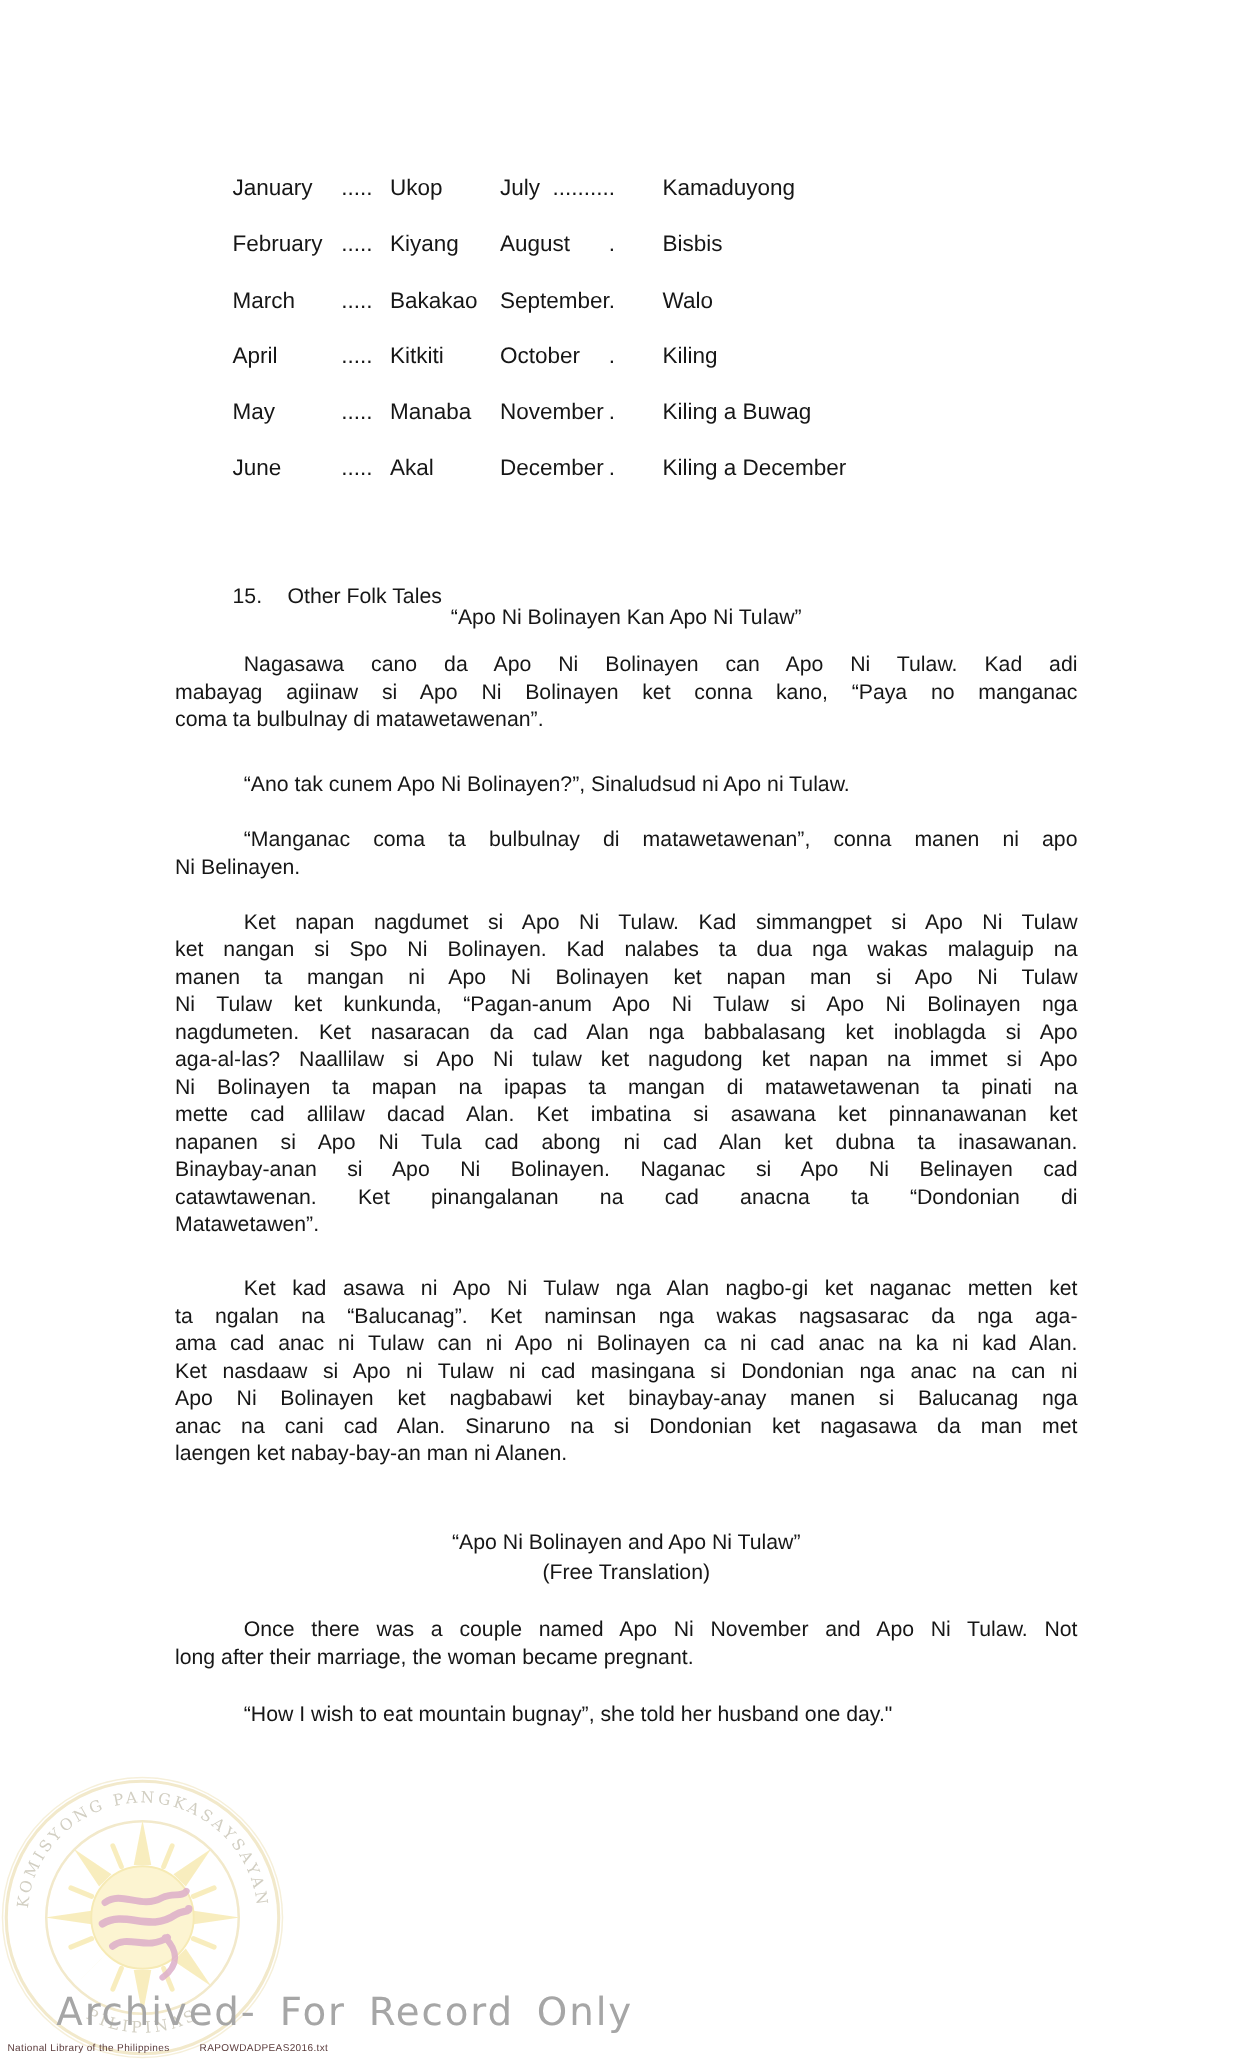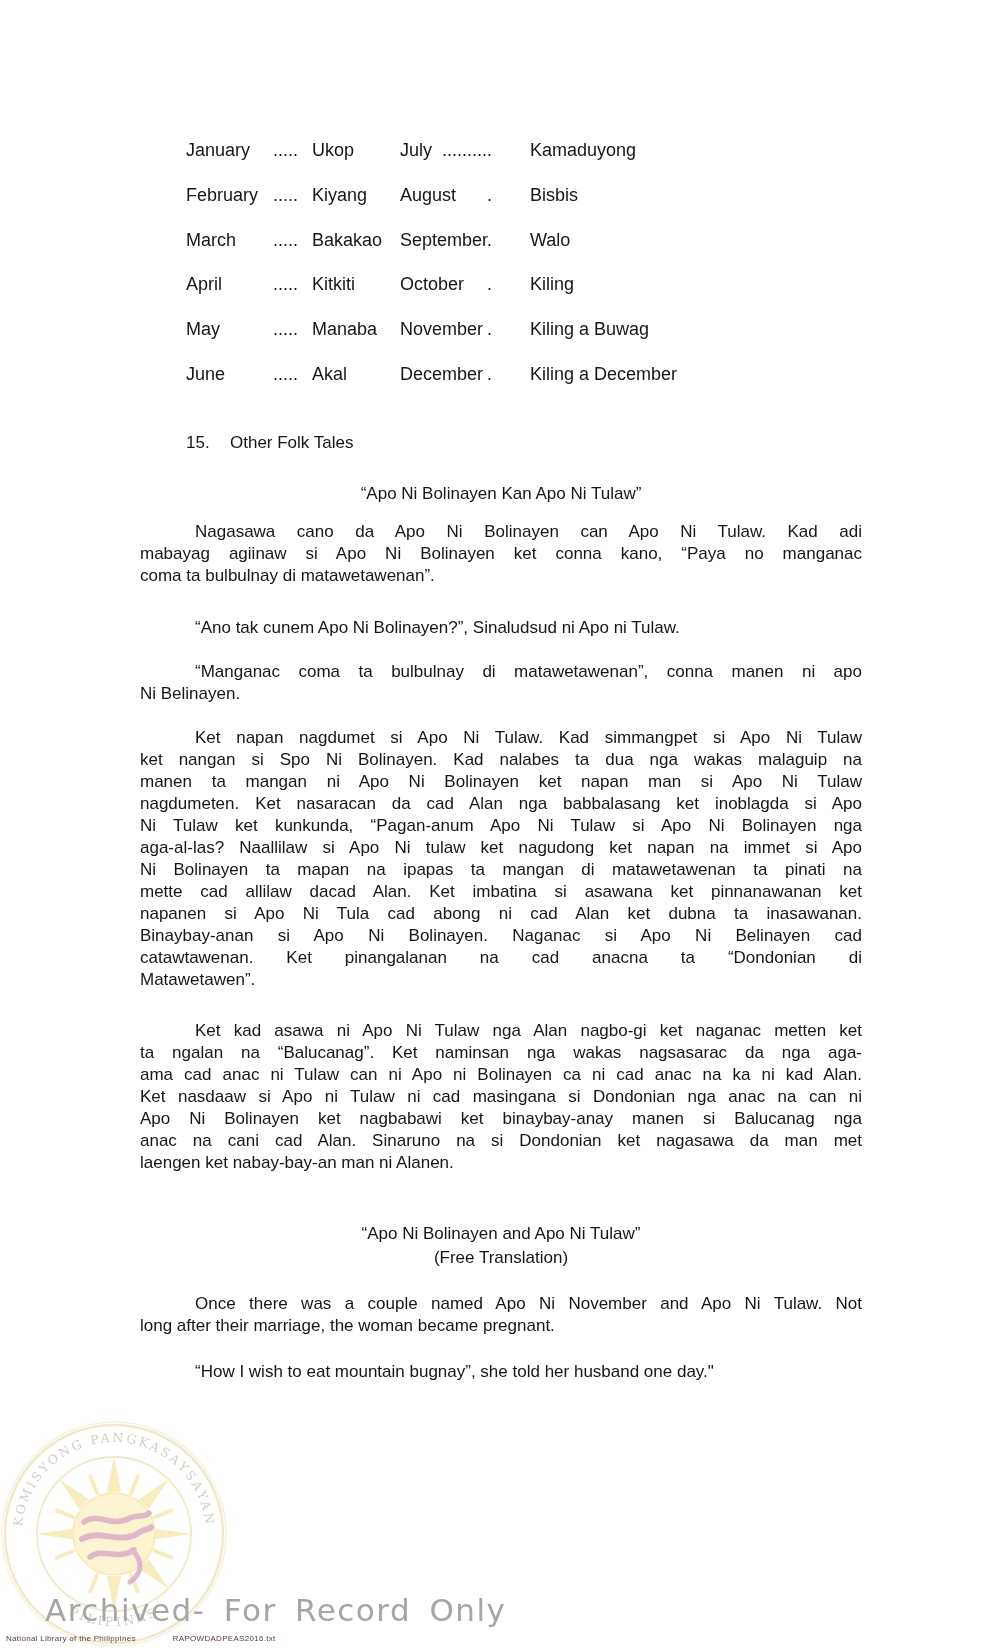--- a/index.html
+++ b/index.html
@@ -8,35 +8,35 @@
     font-family:"Liberation Sans",sans-serif;color:#161616;overflow:hidden;
   }
   
   .months-table{position:absolute;left:186px;top:140px;font-size:18px;}
   .month-row{display:grid;grid-template-columns:87px 39px 88px 42px 88px 240px;height:44.8px;align-items:start;}
   .month-row span{white-space:nowrap;}
   .month-row .d2{padding-left:45px;}
   .months-table > div:first-of-type .d2{padding-left:0;}
   
   .section-heading{position:absolute;left:186px;top:433px;font-size:17px;}
-  .section-number{display:inline-block;width:44px;}
+  .section-number{display:inline-block;width:44px;margin-top:34px;}
   .story-title{position:absolute;left:140px;width:722px;text-align:center;font-size:17px;line-height:24px;}
   
   .para{position:absolute;left:140px;width:722px;font-size:17px;line-height:22px;}
   .para div{text-align:justify;text-align-last:justify;white-space:normal;}
   .para div:last-of-type{text-align-last:left;}
   .para div:first-of-type{text-indent:55px;}
   
   .seal{position:absolute;left:0px;top:1420px;}
   .archived{
     position:absolute;left:45px;top:1592px;font-size:31px;color:#a6a6a6;
     font-family:"DejaVu Sans",sans-serif;letter-spacing:1.5px;word-spacing:7px;white-space:nowrap;
   }
   .footer-line{position:absolute;left:6px;top:1634px;font-size:8px;color:#5a3b3b;letter-spacing:.3px;white-space:nowrap;}
-  .footer-file{margin-left:37px;}
+  .footer-file{margin-left:24px;}
 </style>
 </head>
 <body>
 
 <div class="page">
 
   <svg class="seal" width="232" height="230" viewBox="0 0 232 230" aria-hidden="true">
     <defs>
       <path id="arcTop" d="M 22,114 A 92,92 0 0 1 206,114" fill="none"></path>
       <path id="arcBottom" d="M 38,166 A 92,92 0 0 0 190,166" fill="none"></path>
@@ -160,22 +160,22 @@
   <div class="para" style="top:661px;">
 
   <div>“Manganac coma ta bulbulnay di matawetawenan”, conna manen ni apo</div>
       <div>Ni Belinayen.</div>
     </div>
   <div class="para" style="top:727px;">
 
   <div>Ket napan nagdumet si Apo Ni Tulaw.  Kad simmangpet si Apo Ni Tulaw</div>
       <div>ket nangan si Spo Ni Bolinayen.  Kad nalabes ta dua nga wakas malaguip na</div>
       <div>manen ta mangan ni Apo Ni Bolinayen ket napan man si Apo Ni Tulaw</div>
+      <div>Ni Tulaw ket kunkunda, “Pagan-anum Apo Ni Tulaw si Apo Ni Bolinayen nga</div>
       <div>nagdumeten.  Ket nasaracan da cad Alan nga babbalasang ket inoblagda si Apo</div>
-      <div>Ni Tulaw ket kunkunda, “Pagan-anum Apo Ni Tulaw si Apo Ni Bolinayen nga</div>
       <div>aga-al-las?  Naallilaw si Apo Ni tulaw ket nagudong ket napan na immet si Apo</div>
       <div>Ni Bolinayen ta mapan na ipapas ta mangan di matawetawenan ta pinati na</div>
       <div>mette cad allilaw dacad Alan.  Ket imbatina si asawana ket pinnanawanan ket</div>
       <div>napanen si Apo Ni Tula cad abong ni cad Alan ket dubna ta inasawanan.</div>
       <div>Binaybay-anan si Apo Ni Bolinayen.  Naganac si Apo Ni Belinayen cad</div>
       <div>catawtawenan.  Ket pinangalanan na cad anacna ta “Dondonian di</div>
       <div>Matawetawen”.</div>
     </div>
   <div class="para" style="top:1020px;">
 

